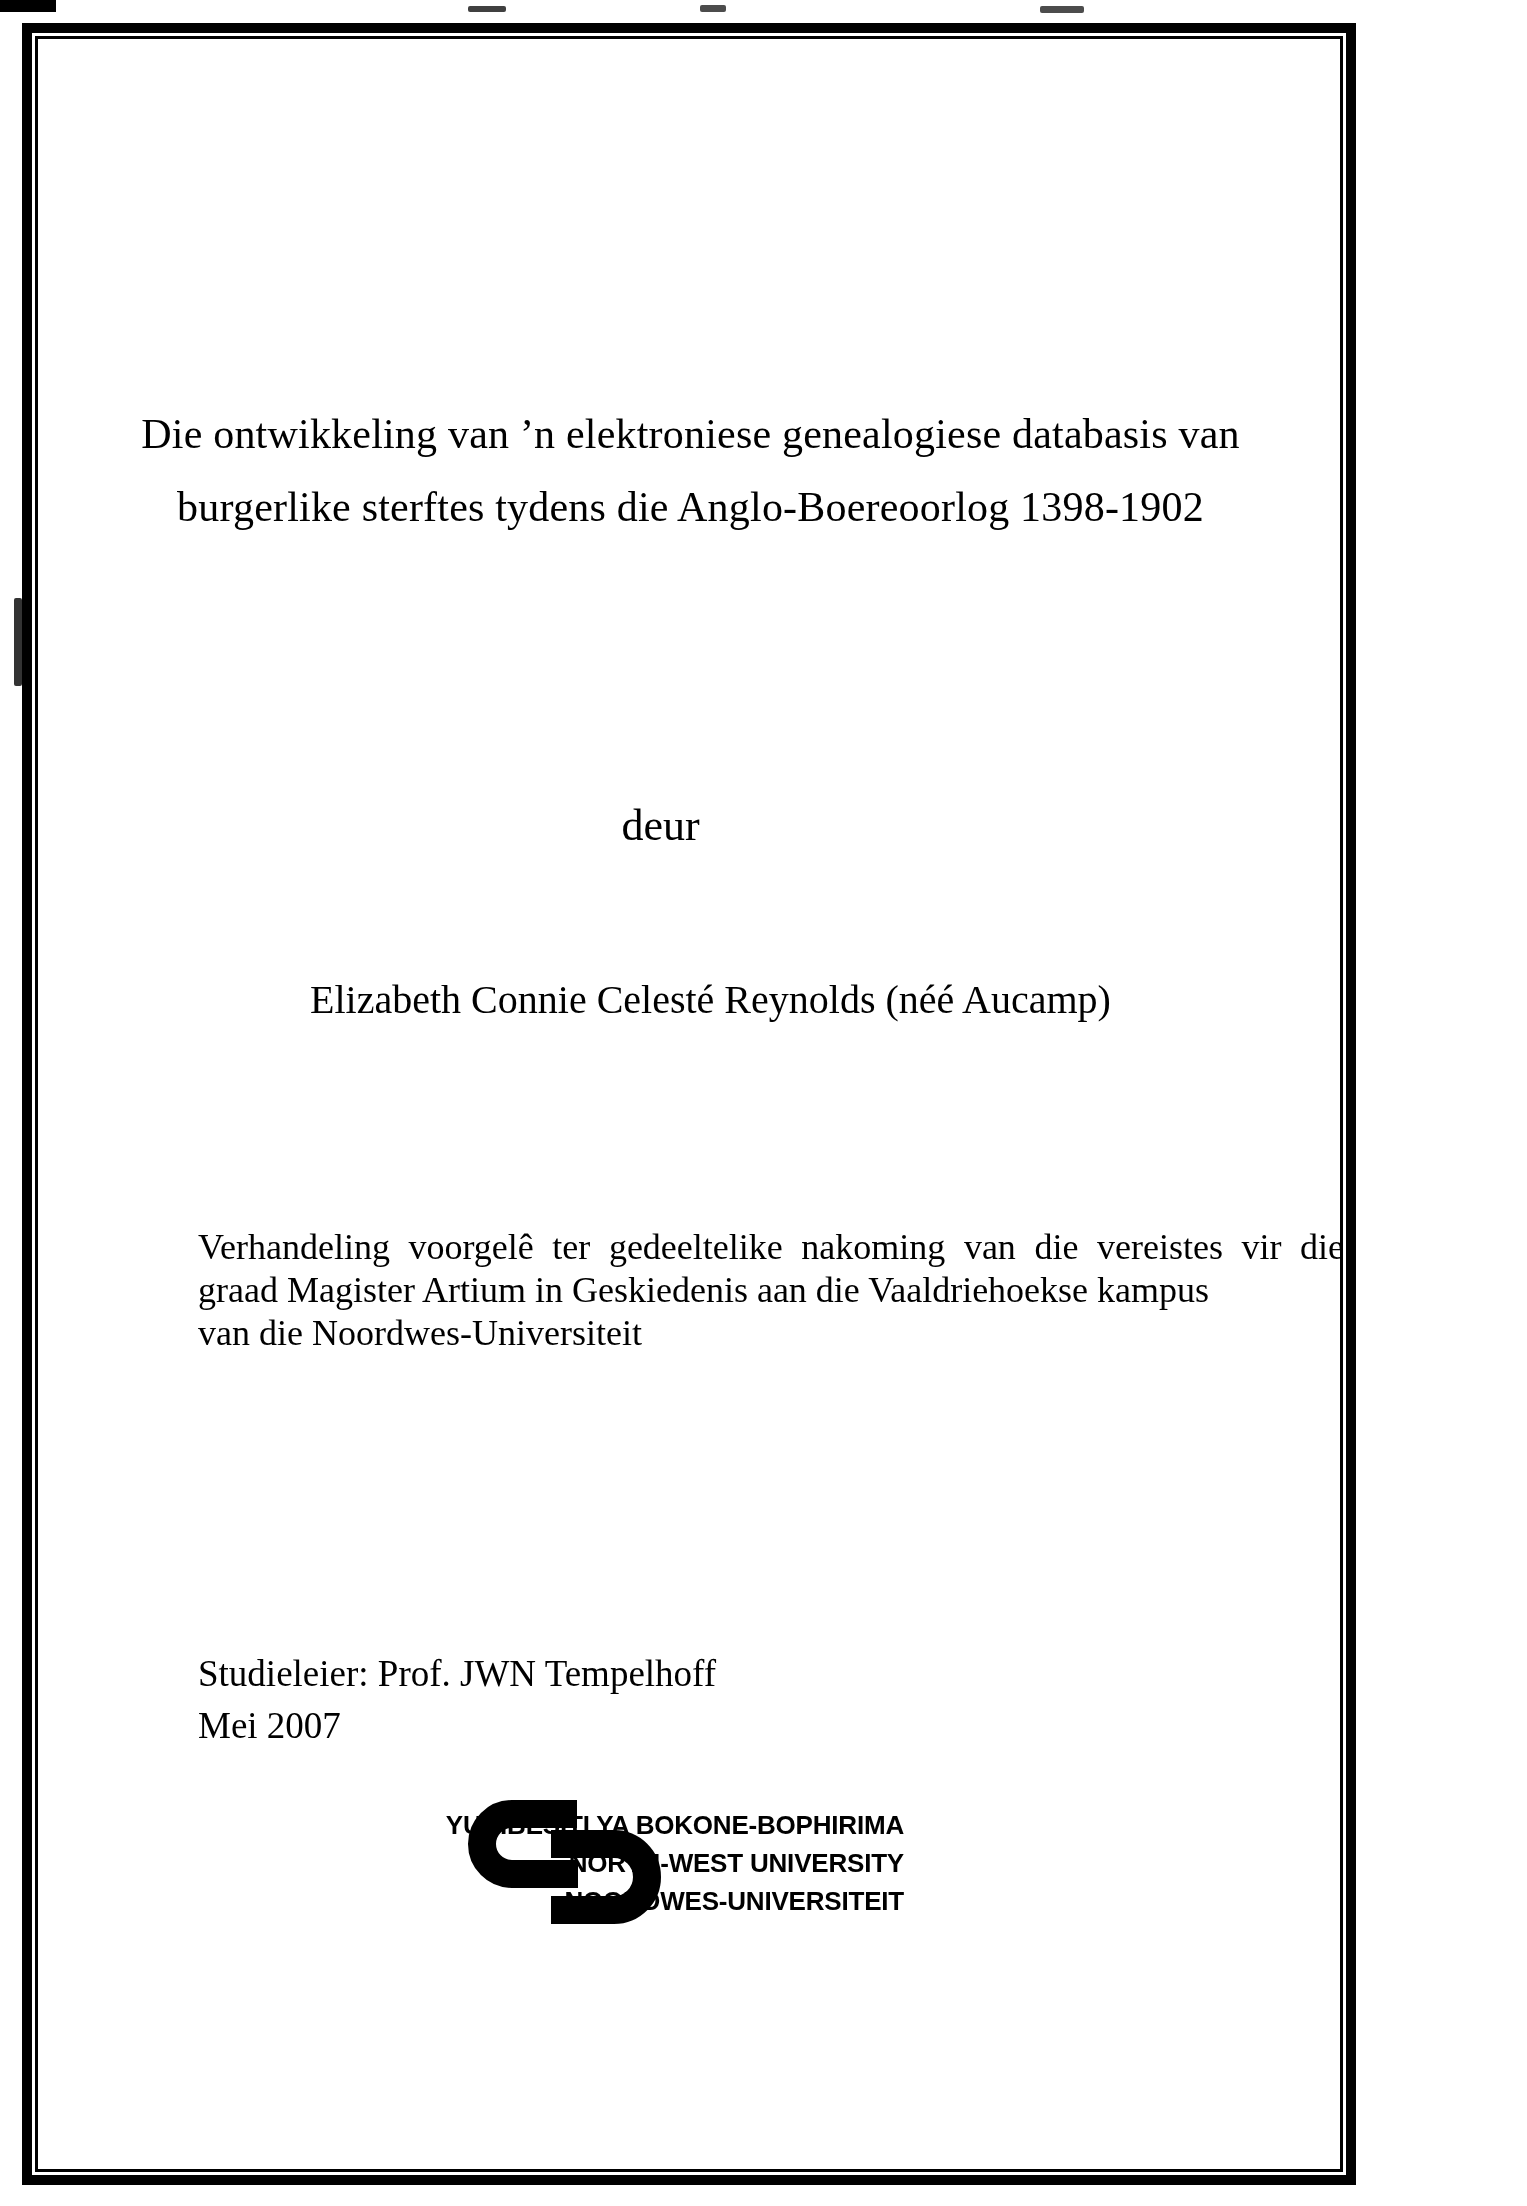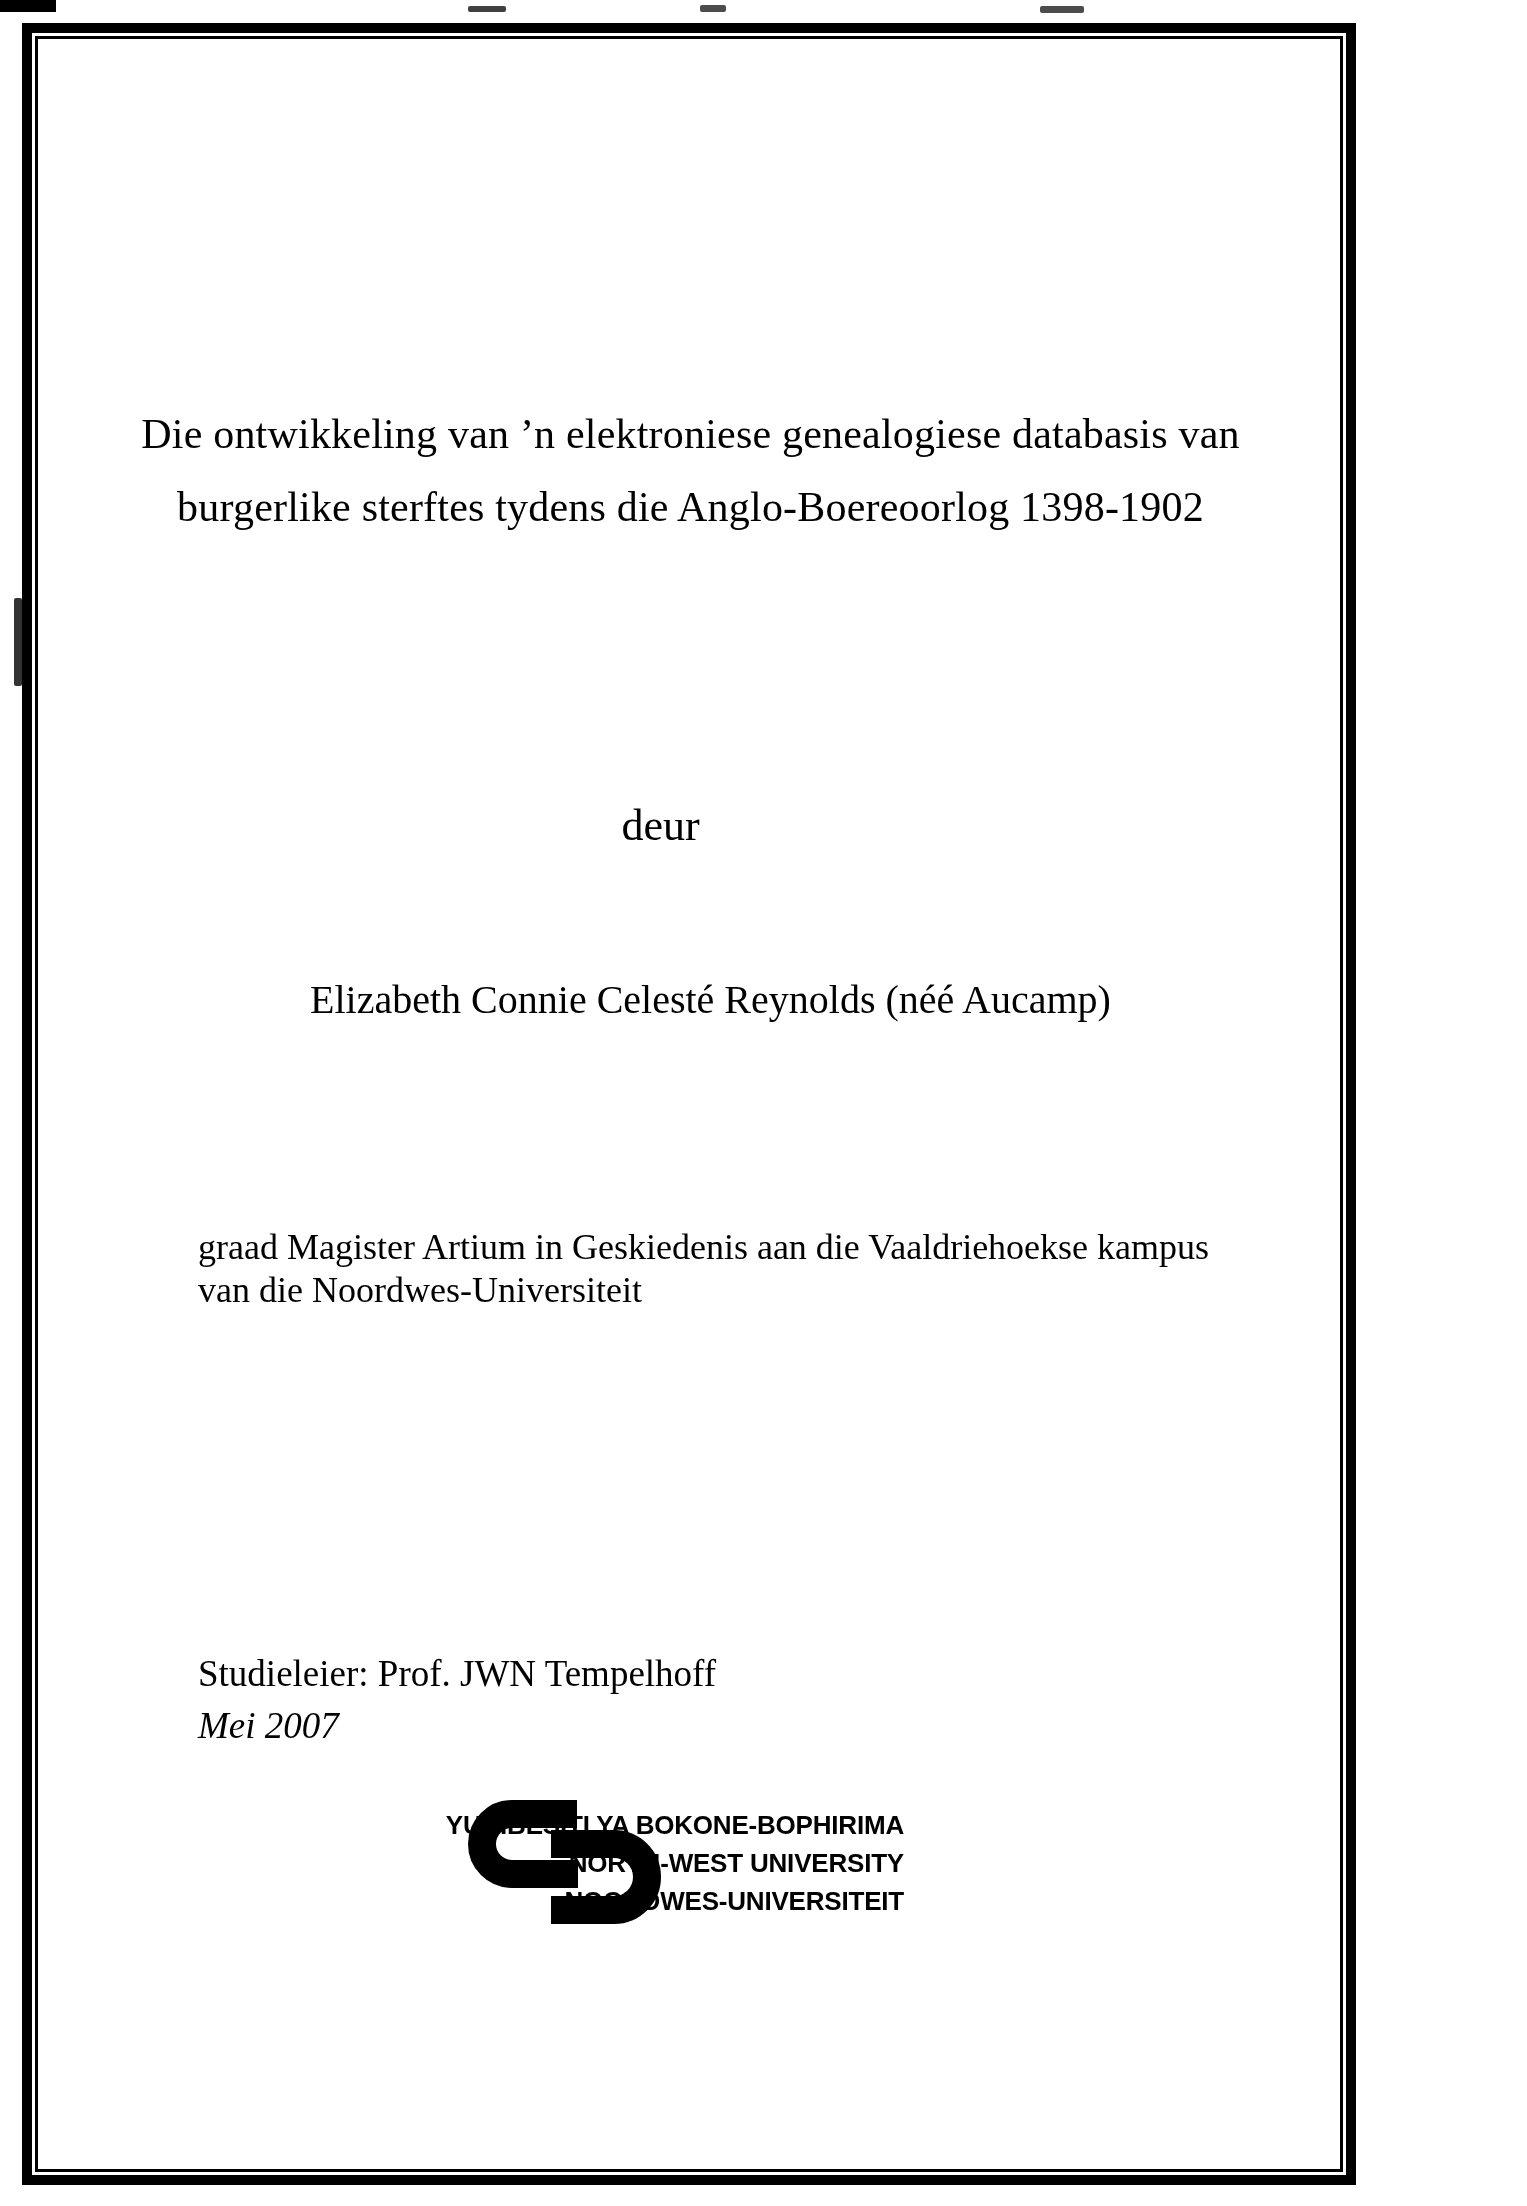--- a/index.html
+++ b/index.html
@@ -62,21 +62,20 @@
   .it { }
   .supervisor {
     position: absolute;
     left: 198px; top: 1652px;
     font-size: 37px;
   }
   .date {
     position: absolute;
     left: 198px; top: 1704px;
     font-size: 37px;
-    font-style: italic;
   }
   .logo-mark {
     position: absolute;
     left: 462px; top: 1798px;
   }
   .logo-text {
     position: absolute;
     right: 477px; top: 1806px;
     text-align: right;
     font-family: "Liberation Sans", sans-serif;
@@ -105,20 +104,21 @@
   <div class="title">
     <div>Die ontwikkeling van ’n elektroniese genealogiese databasis van</div>
     <div>burgerlike sterftes tydens die Anglo-Boereoorlog 1398-1902</div>
   </div>
 
   <div class="byline">deur</div>
 
   <div class="author">Elizabeth Connie Celesté Reynolds (néé Aucamp)</div>
 
   <div class="statement">
+    <div class="st-line1">Verhandeling voorgelê ter gedeeltelike nakoming van die vereistes vir die</div>
     <div class="st-line2"><span>graad </span><span class="it">Magister Artium</span><span> in Geskiedenis aan die Vaaldriehoekse kampus</span></div>
     <div class="st-line3">van die Noordwes-Universiteit</div>
   </div>
 
   <div class="supervisor">Studieleier: Prof. JWN Tempelhoff</div>
   <div class="date">Mei 2007</div>
 
   <div class="logo-mark">
     <svg width="210" height="128" viewBox="0 0 210 128" xmlns="http://www.w3.org/2000/svg">
       <path d="M115 16 H50 A30 30 0 0 0 50 76 H116" fill="none" stroke="#000" stroke-width="28" stroke-linecap="butt"></path>

